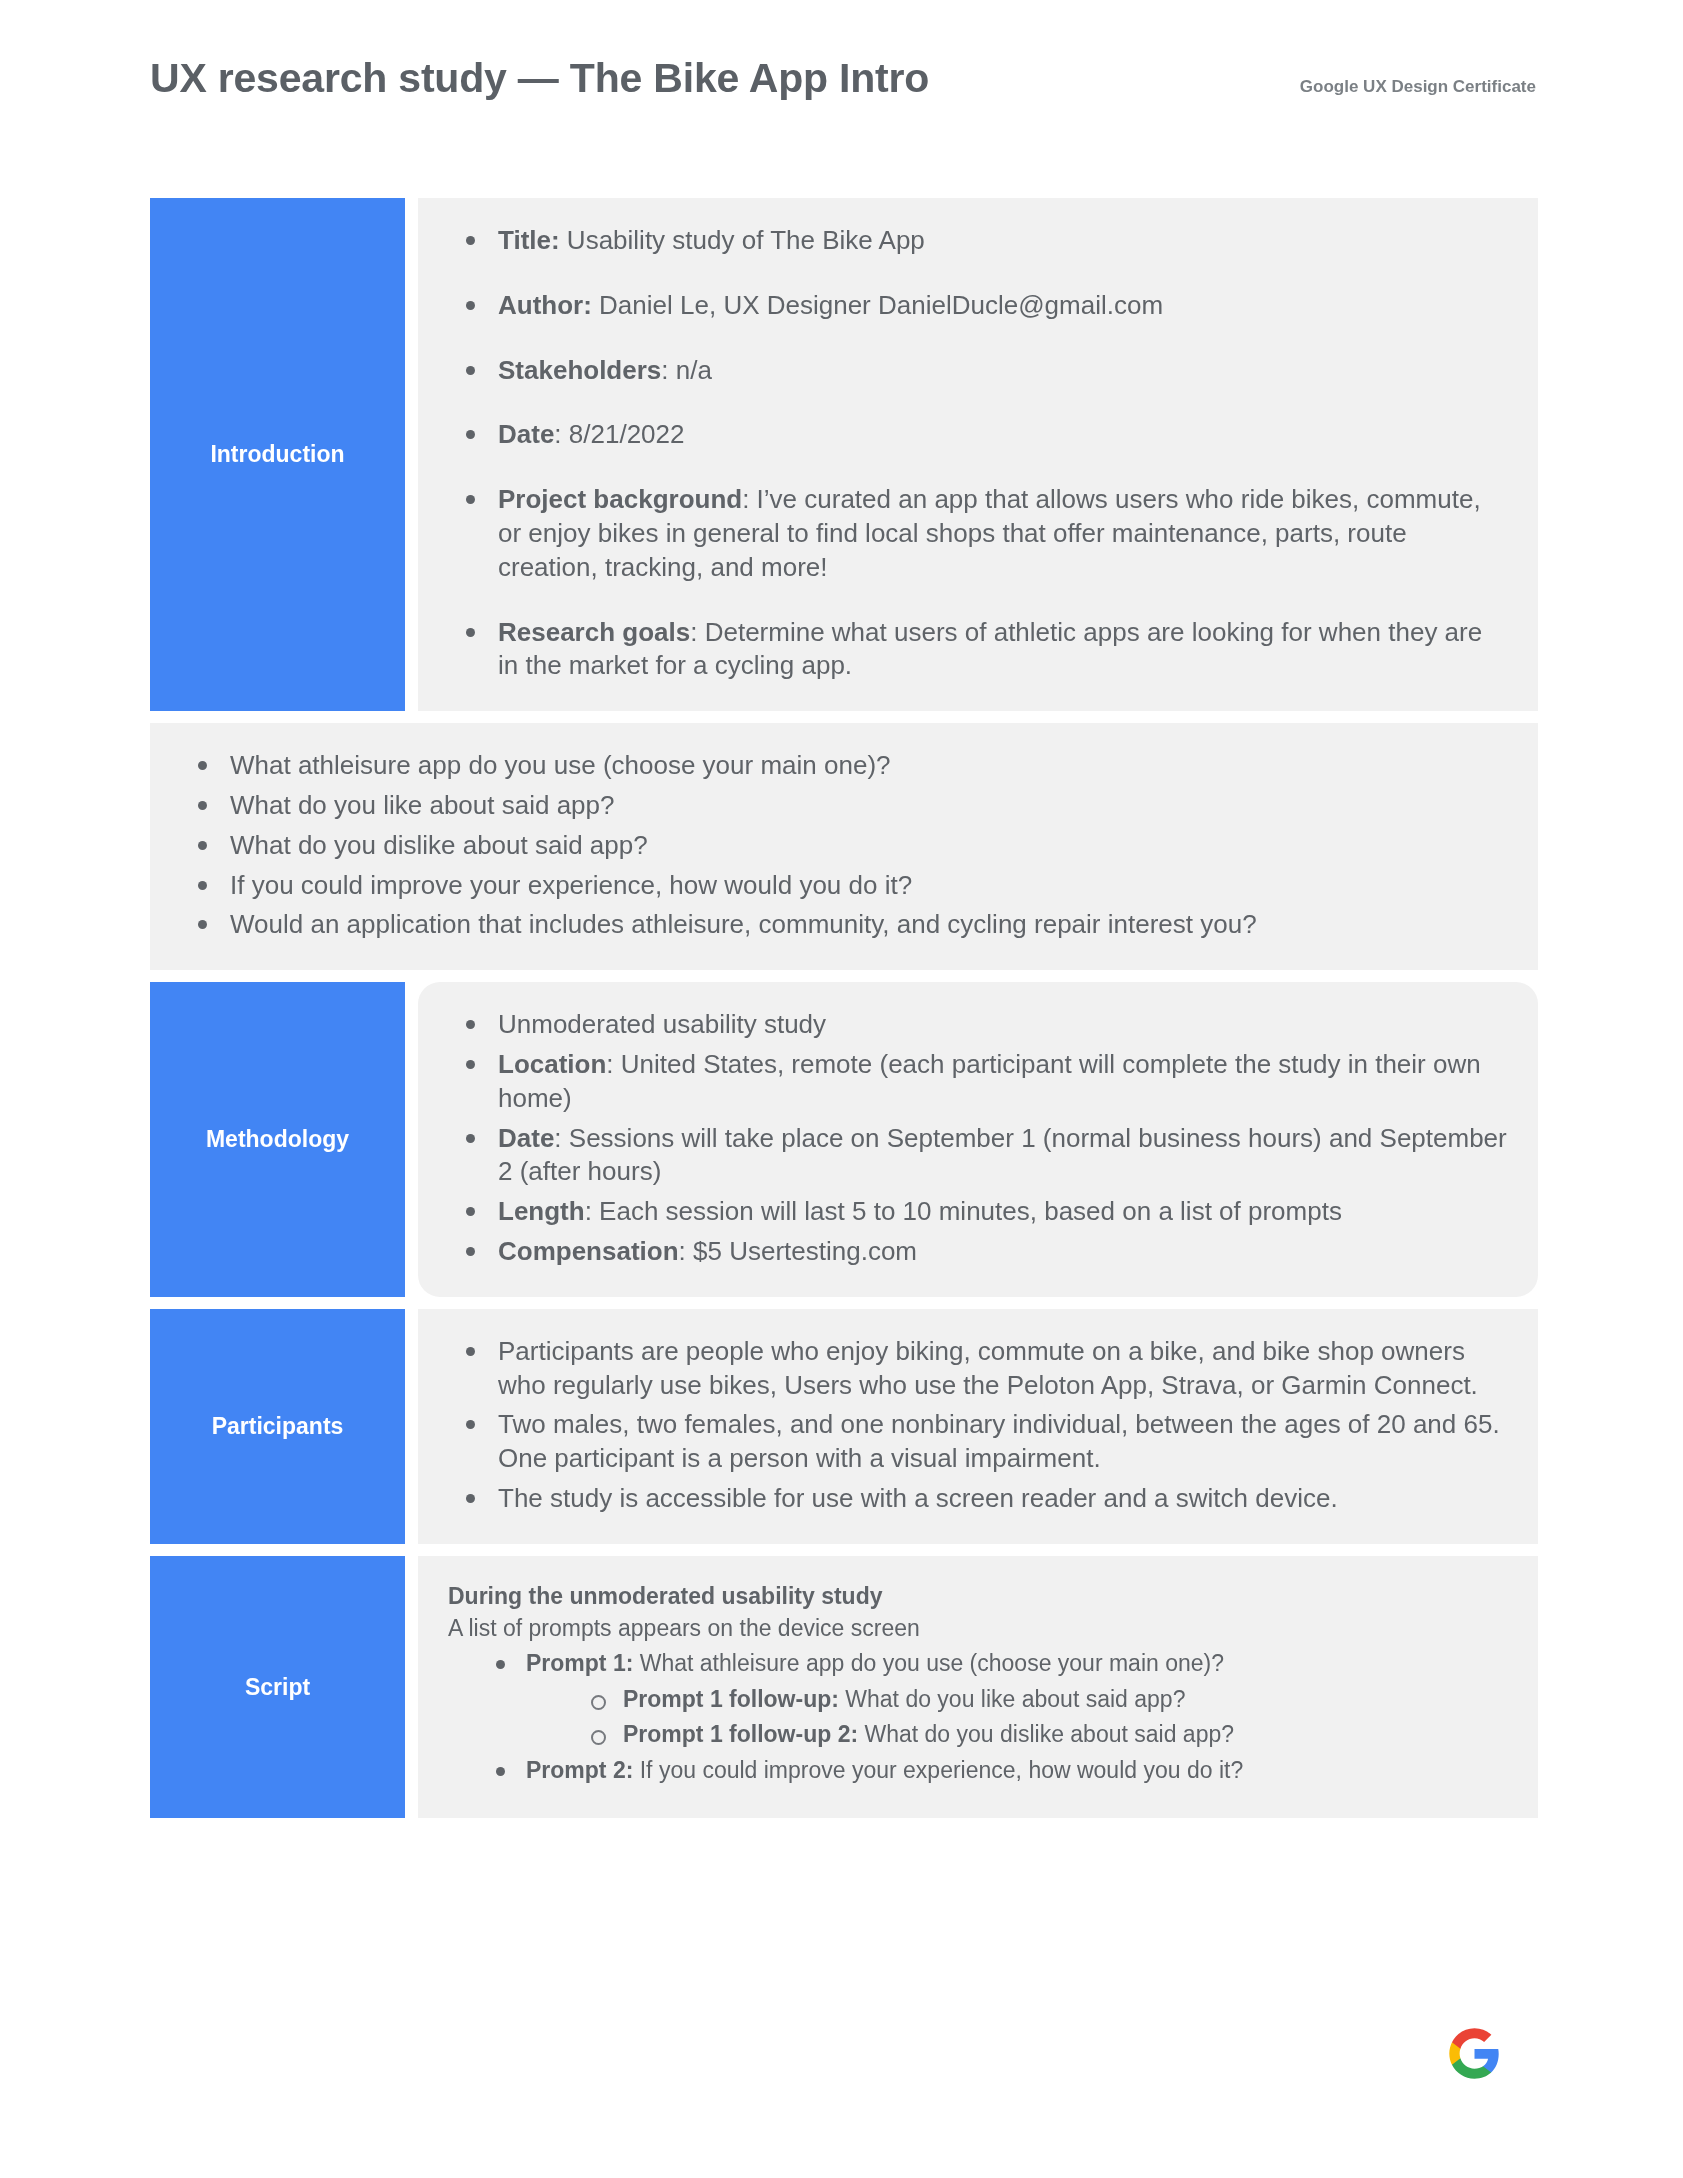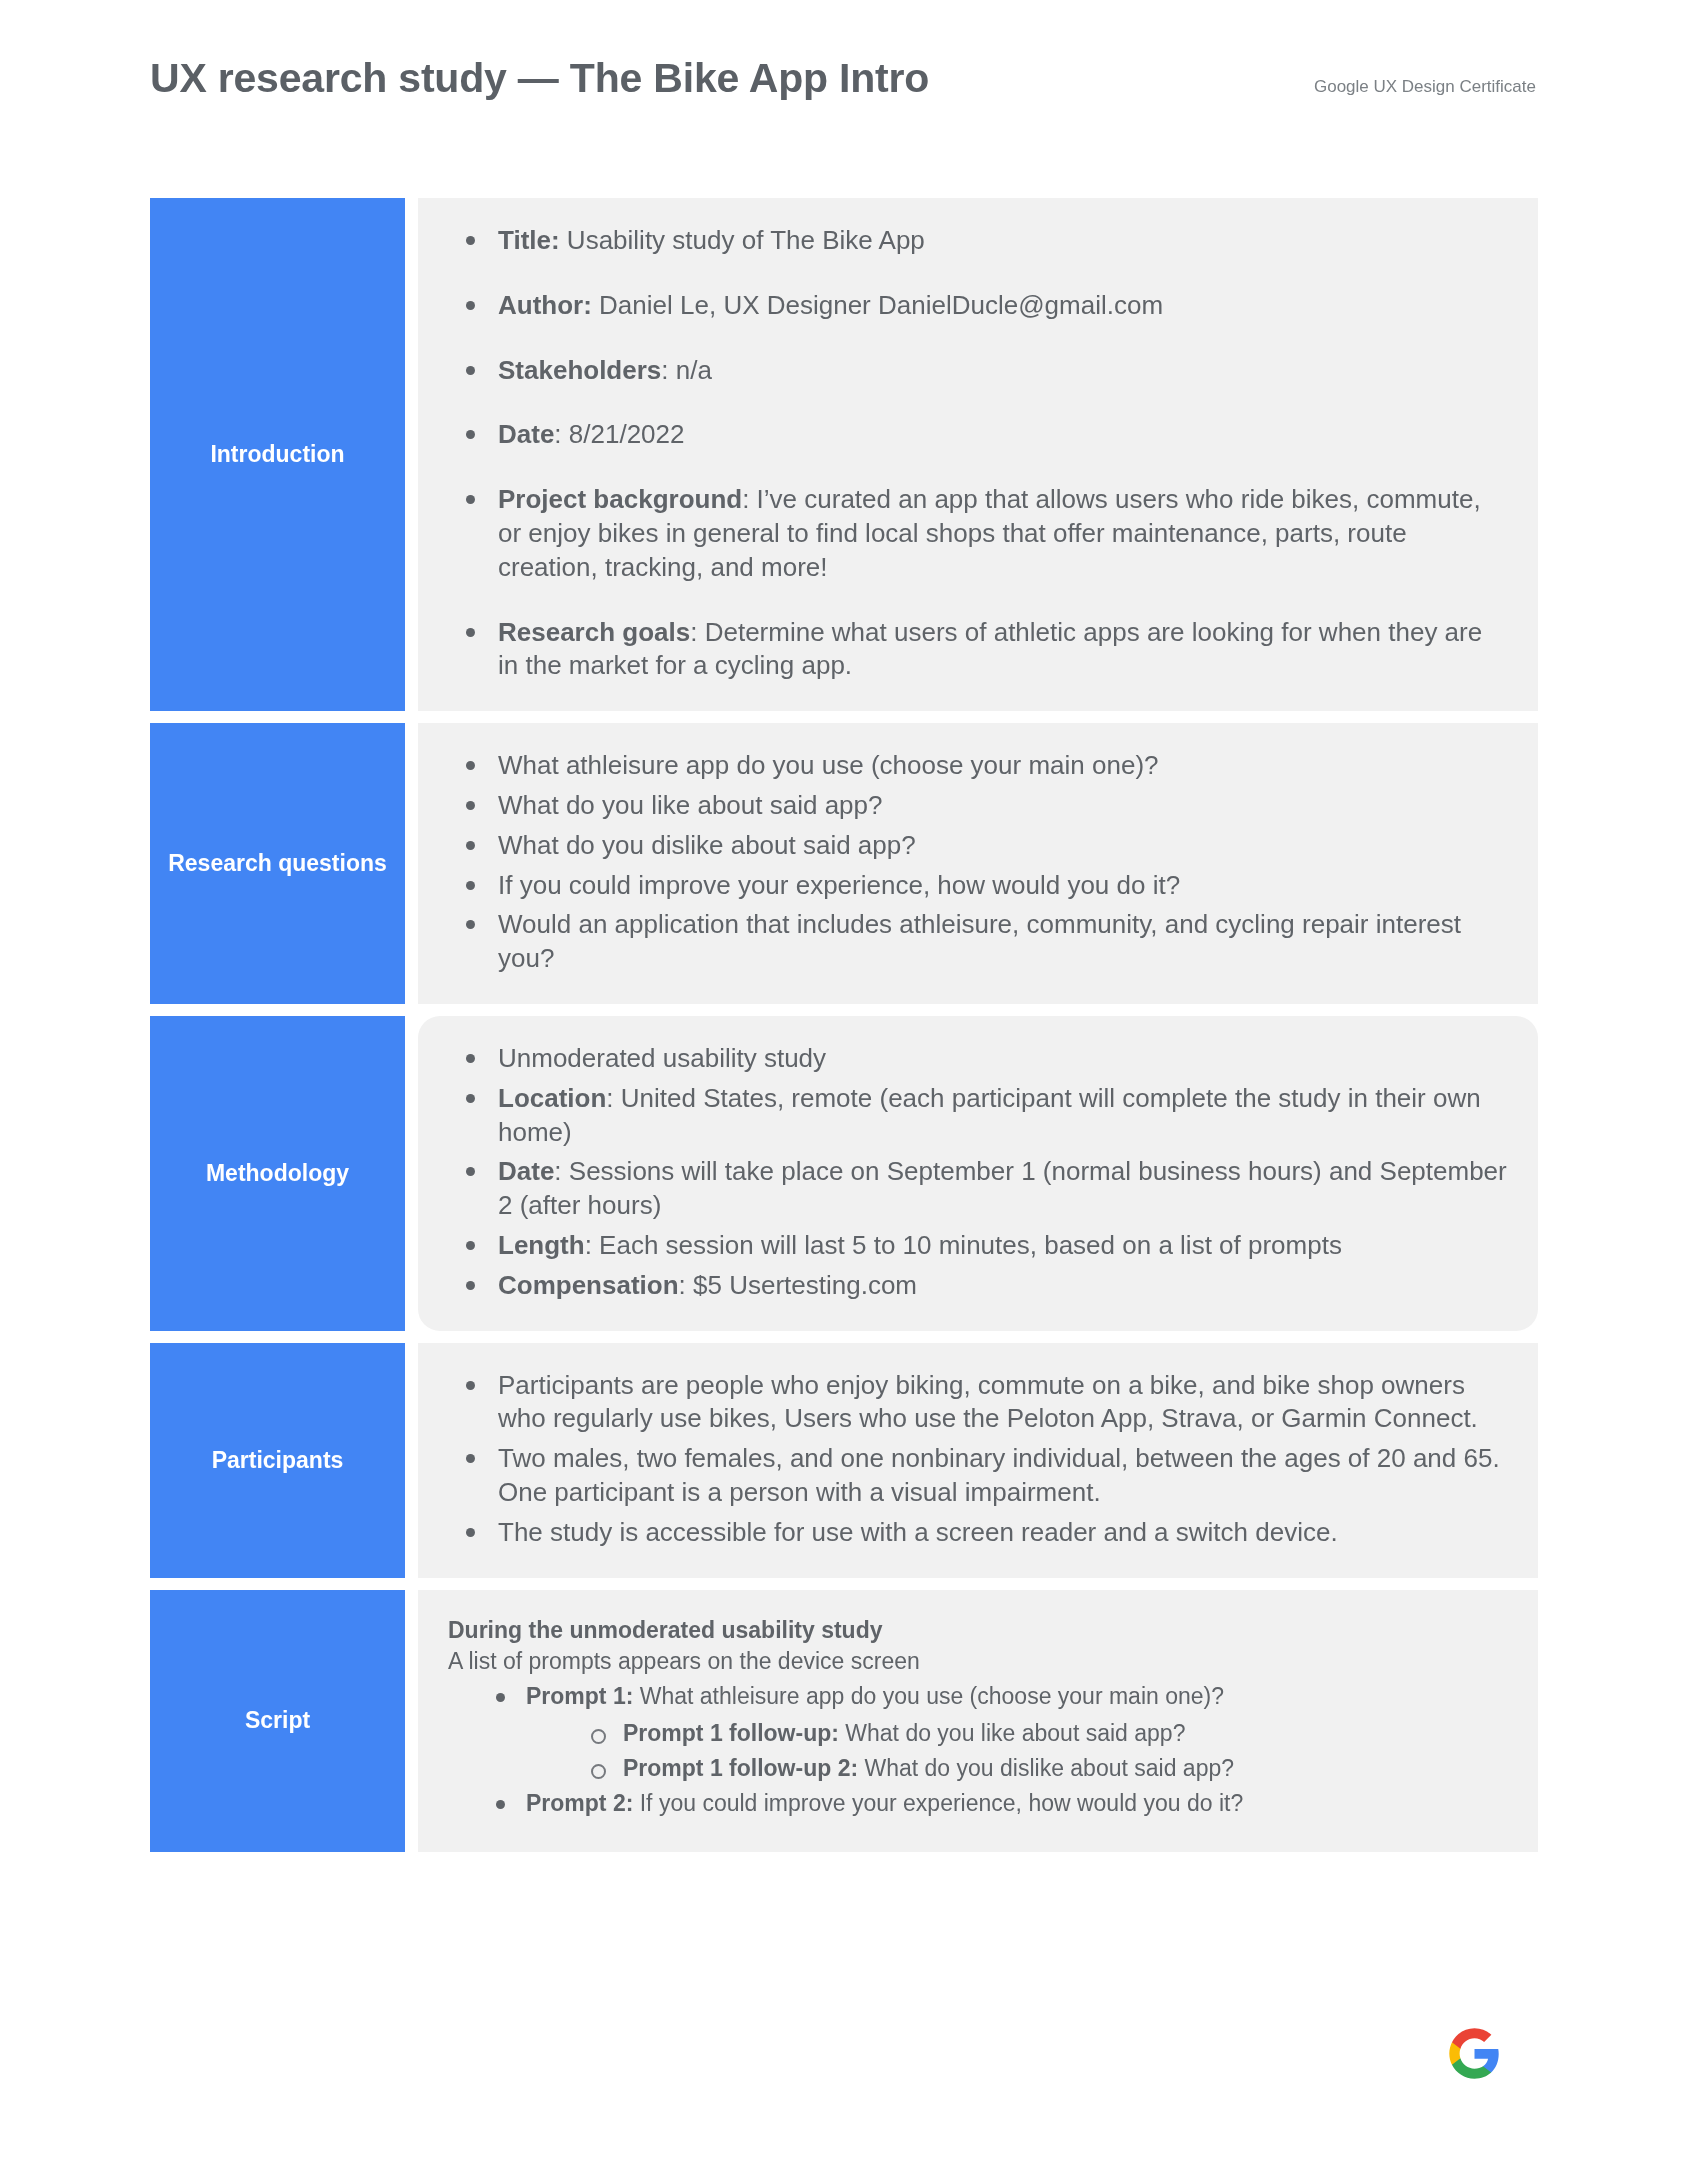--- a/index.html
+++ b/index.html
@@ -14,21 +14,21 @@
   
   .header {
     position: absolute; left: 150px; top: 55px; width: 1386px;
     display: flex; align-items: baseline; justify-content: space-between;
   }
   .doc-title {
     font-size: 41px; font-weight: bold; color: #5b6066;
     letter-spacing: -0.2px; white-space: nowrap;
   }
   .doc-credit {
-    font-size: 17px; font-weight: 400; color: #7b8085; white-space: nowrap;
+    font-size: 17px; font-weight: 700; color: #7b8085; white-space: nowrap;
   }
 
   
   .table {
     position: absolute; left: 150px; top: 198px; width: 1388px;
     display: flex; flex-direction: column; gap: 12px;
   }
   .row { display: flex; align-items: stretch; gap: 13px; }
   .label-cell {
     flex: 0 0 255px; background: #4285F4; color: #ffffff;
@@ -118,23 +118,20 @@
           <li><span class="b">Author:</span><span> Daniel Le, UX Designer DanielDucle@gmail.com</span></li>
           <li><span class="b">Stakeholders</span><span>: n/a</span></li>
           <li><span class="b">Date</span><span>: 8/21/2022</span></li>
           <li><span class="b">Project background</span><span>: I’ve curated an app that allows users who ride bikes, commute, or enjoy bikes in general to find local shops that offer maintenance, parts, route creation, tracking, and more!</span></li>
           <li><span class="b">Research goals</span><span>: Determine what users of athletic apps are looking for when they are in the market for a cycling app.</span></li>
         </ul>
       </div>
     </div>
 
     <div class="row row-rq">
-      <div class="label-cell">
-        <span>Research</span>&nbsp;<span>questions</span>
-      </div>
       <div class="content-cell">
         <ul class="bullets tight">
           <li>What athleisure app do you use (choose your main one)?</li>
           <li>What do you like about said app?</li>
           <li>What do you dislike about said app?</li>
           <li>If you could improve your experience, how would you do it?</li>
           <li>Would an application that includes athleisure, community, and cycling repair interest you?</li>
         </ul>
       </div>
     </div>

